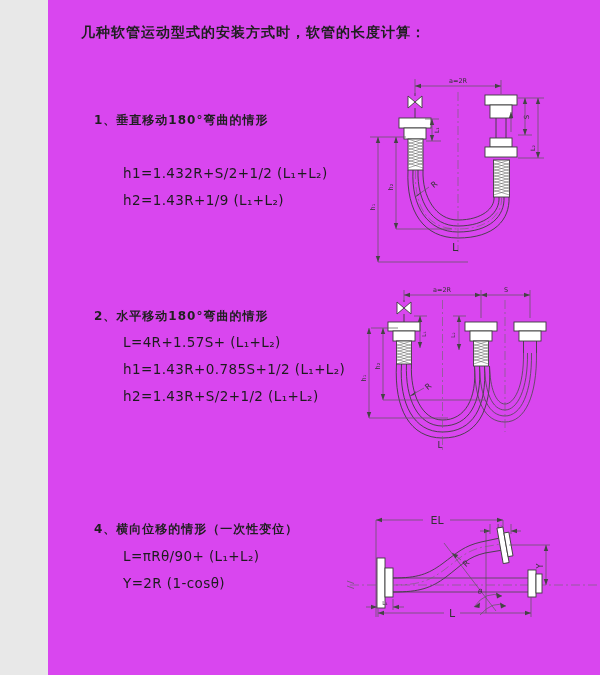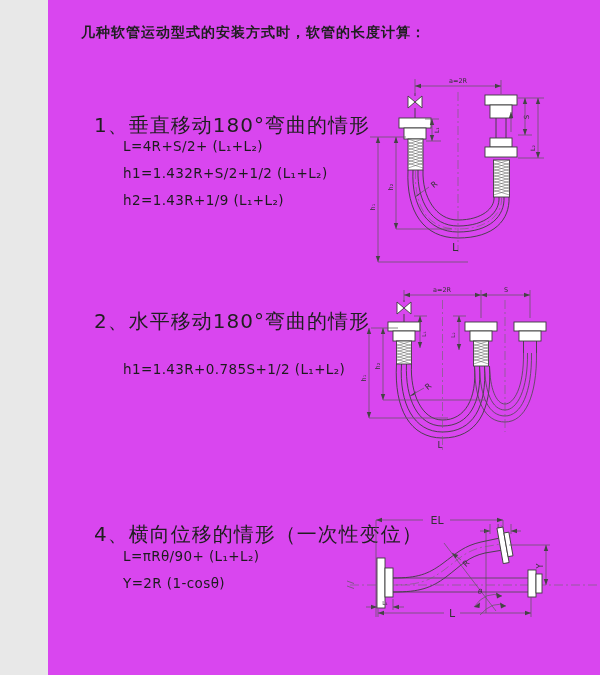--- a/index.html
+++ b/index.html
@@ -1,43 +1,44 @@
 <!DOCTYPE html>
 <html><head>
 <meta charset="utf-8">
 <style>
   html,body{margin:0;padding:0;background:#e8e8e8;}
   #page{position:relative;width:600px;height:675px;background:#d946ef;overflow:hidden;
         font-family:"DejaVu Sans","Liberation Sans",sans-serif;color:#222;margin-left:48px;}
   .title{position:absolute;left:33px;top:24px;font-size:14px;font-weight:bold;
          letter-spacing:1px;color:#1f1f1f;}
-  .sec-heading{position:absolute;font-size:20px;font-weight:normal;letter-spacing:1px;color:#1f1f1f;}
+  .sec-heading{position:absolute;font-size:12px;font-weight:bold;letter-spacing:1px;color:#1f1f1f;}
   .formula{position:absolute;font-size:13.5px;color:#1c1c1c;letter-spacing:0.4px;}
   svg{position:absolute;overflow:visible;}
   svg text{font-family:"DejaVu Sans","Liberation Sans",sans-serif;fill:#333;}
   .thin{stroke:#5a5a5a;stroke-width:0.7;fill:none;}
   .hose{stroke:#3d3d3d;stroke-width:0.9;fill:none;}
   .part{stroke:#3d3d3d;stroke-width:0.9;fill:#ffffff;}
   .cl{stroke:#6a6a6a;stroke-width:0.6;fill:none;stroke-dasharray:9 3 2 3;}
   .ghost{stroke:#4a4a4a;stroke-width:0.8;fill:none;}
 </style>
 </head>
 <body>
 
 <div id="page">
 
   <div class="title">几种软管运动型式的安装方式时，软管的长度计算：</div>
 
   <div class="sec-heading" style="left:46px;top:112px">1、垂直移动180°弯曲的情形</div>
-  <div class="formula" style="left:75px;top:138px">L=4R+S/2+ (L₁+L₂)</div>
   <div class="formula" style="left:75px;top:165px">h1=1.432R+S/2+1/2 (L₁+L₂)</div>
   <div class="formula" style="left:75px;top:192px">h2=1.43R+1/9 (L₁+L₂)</div>
 
   <div class="sec-heading" style="left:46px;top:308px">2、水平移动180°弯曲的情形</div>
+  <div class="formula" style="left:75px;top:334px">L=4R+1.57S+ (L₁+L₂)</div>
   <div class="formula" style="left:75px;top:361px">h1=1.43R+0.785S+1/2 (L₁+L₂)</div>
+  <div class="formula" style="left:75px;top:388px">h2=1.43R+S/2+1/2 (L₁+L₂)</div>
 
   <div class="sec-heading" style="left:46px;top:521px">4、横向位移的情形（一次性变位）</div>
   <div class="formula" style="left:75px;top:548px">L=πRθ/90+ (L₁+L₂)</div>
   <div class="formula" style="left:75px;top:575px">Y=2R (1-cosθ)</div>
 
   <svg style="left:310px;top:66px" width="292" height="202" viewBox="310 66 292 202">
 
     <g class="thin">
       <line x1="367" y1="86" x2="453" y2="86"></line>
       <line x1="367" y1="79" x2="367" y2="93"></line>

